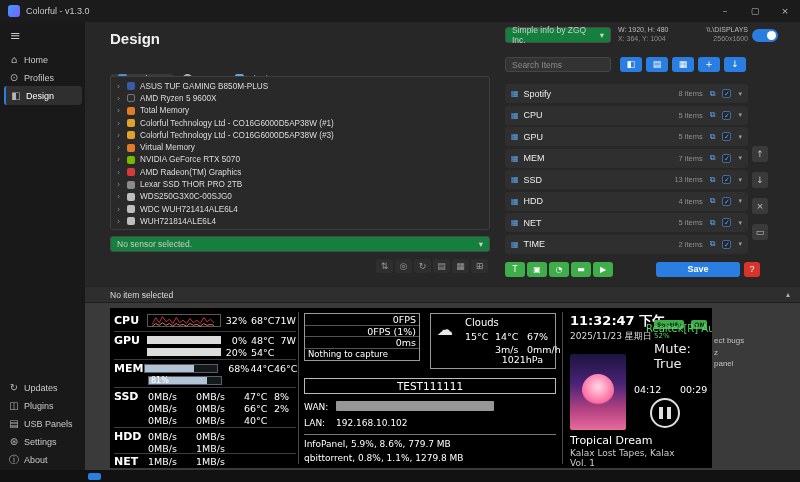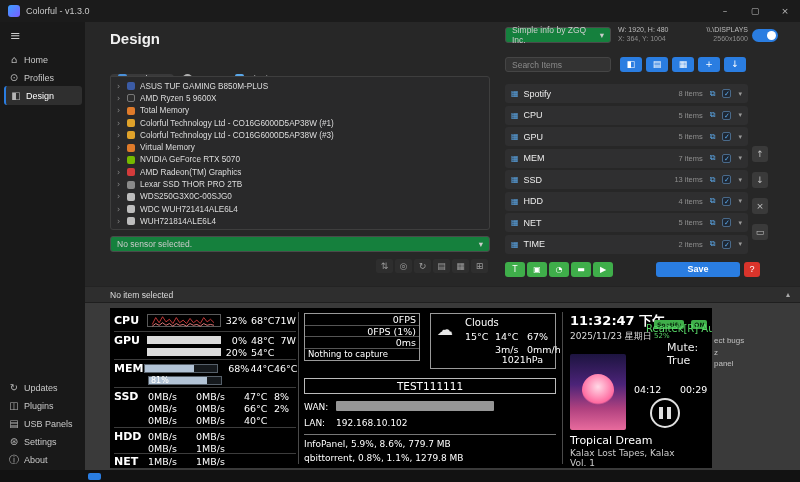--- a/index.html
+++ b/index.html
@@ -460,21 +460,21 @@
 
   <div class="rc">
     <div class="ab" style="left:4px;top:4px;font-size:13px;font-weight:bold;color:#fff">11:32:47 下午</div>
     <div class="ab" style="left:4px;top:22px;font-size:9px;color:#ddd">2025/11/23 星期日</div>
     <div class="ab" style="left:88px;top:4px;white-space:nowrap">
       <span class="badge">Spotify</span>
       <span class="badge">ON</span>
     </div>
     <div class="ab" style="left:80px;top:15px;font-size:10px;color:#58d868;white-space:nowrap">Realtek[R] Audio</div>
     <div class="ab" style="left:88px;top:24px;font-size:7px;color:#58d868">52%</div>
-    <div class="ab" style="left:101px;top:33px;font-size:11px;color:#eee">Mute: True</div>
+    <div class="ab" style="left:88px;top:33px;font-size:13px;color:#eee">Mute: True</div>
     <div class="art">
         <div class="art-sun"></div>
       </div>
     <div class="ab" style="left:68px;top:76px;font-size:9.5px;color:#fff">04:12</div>
     <div class="ab" style="left:114px;top:76px;font-size:9.5px;color:#fff">00:29</div>
     <div class="pausebtn">
         <i></i>
         <i></i>
       </div>
     <div class="ab" style="left:4px;top:126px;font-size:11px;color:#fff;white-space:nowrap">Tropical Dream</div>

